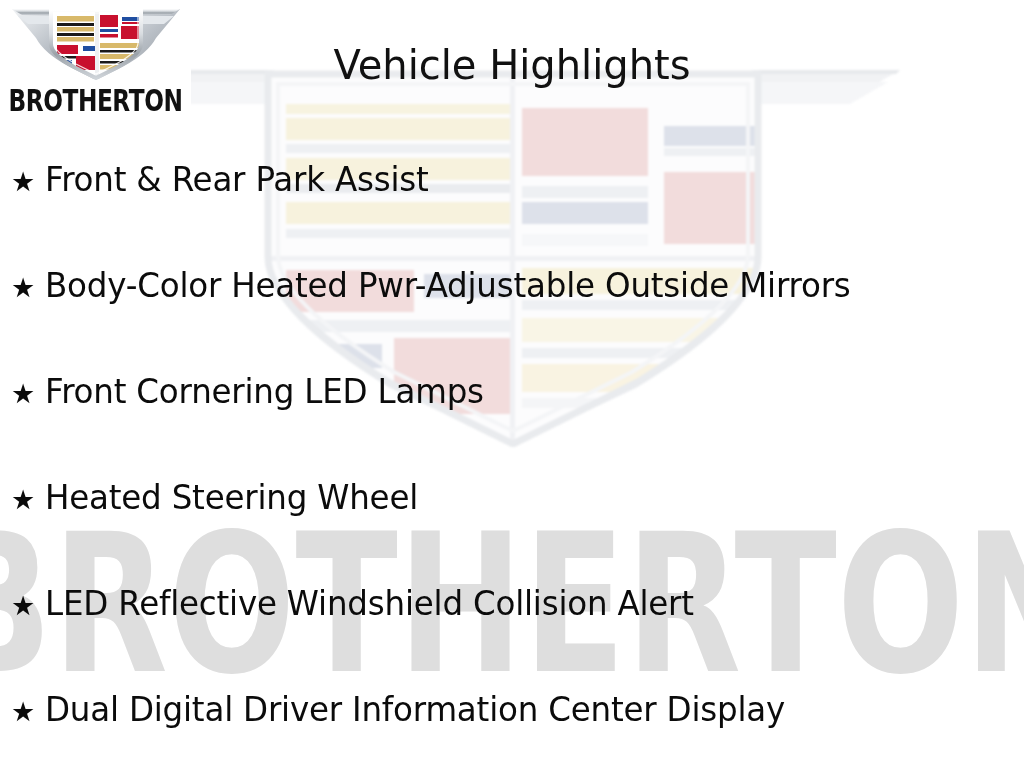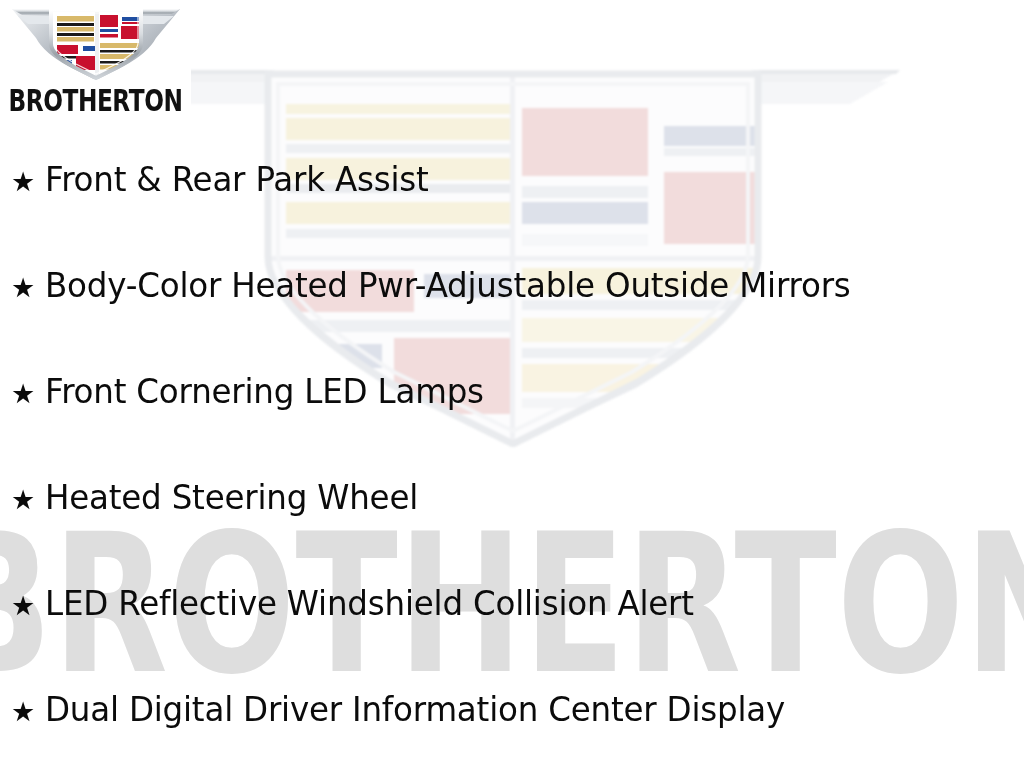--- a/index.html
+++ b/index.html
@@ -288,20 +288,21 @@
           <rect x="87" y="5" width="4" height="70" fill="#eef0f2"></rect>
         </g>
 
         <path d="M43 6 L133 6 L133 40 Q133 50 110 63 L88 74 L66 63 Q43 50 43 40 Z" fill="none" stroke="url(#silv)" stroke-width="4"></path>
         <path d="M46 9 L130 9 L130 39 Q130 48 108 60 L88 70 L68 60 Q46 48 46 39 Z" fill="none" stroke="#ffffff" stroke-width="1.2" opacity="0.85"></path>
       </svg>
 
       <div id="dealer-wordmark">BROTHERTON</div>
     </div>
 
+    <div id="page-title">Vehicle Highlights</div>
 
     <ul id="highlights-list">
 
       <li class="highlight-item">
         <span class="bullet-star">★</span>
         <span class="highlight-text">Front &amp; Rear Park Assist</span>
       </li>
 
       <li class="highlight-item">
         <span class="bullet-star">★</span>

